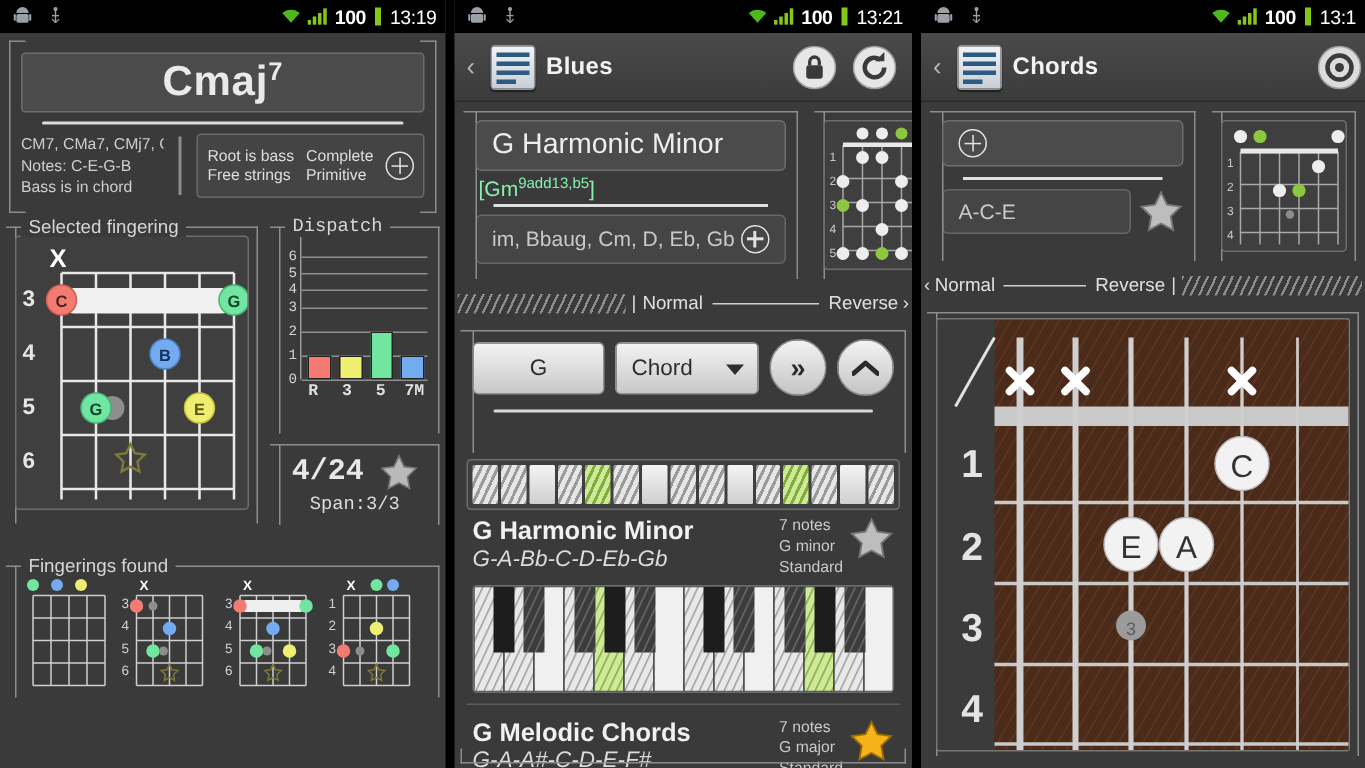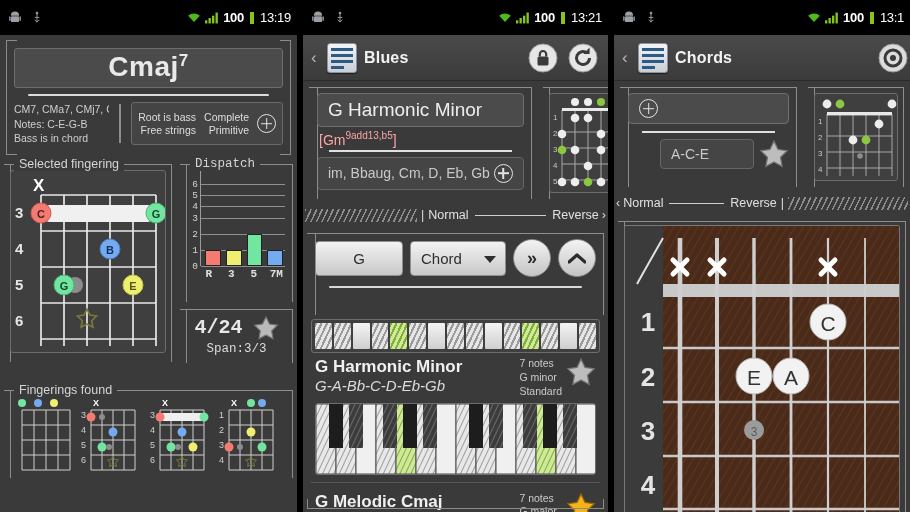--- a/index.html
+++ b/index.html
@@ -12,21 +12,21 @@
   }
   .screens{ display:flex; width:910px; height:512px; }
   .panel{ position:relative; height:512px; background:#3a3a3a; overflow:hidden; }
   .p1{ width:297px; }
   .gap{ width:6px; background:#000; height:512px; }
   .p2{ width:305px; }
   .p3{ width:296px; }
 
   
   .statusbar{
-    height:35px; background:#000; display:flex; align-items:center;
+    height:22px; background:#000; display:flex; align-items:center;
     padding:0 4px; color:#cfcfcf; position:relative;
   }
   .sb-left{ display:flex; align-items:center; gap:8px; padding-left:4px;}
   .sb-right{ margin-left:auto; display:flex; align-items:center; gap:4px; padding-right:2px;}
   .sb-ico{ width:14px; height:14px; display:block; }
   .sb-batt{ font-size:13px; font-weight:bold; color:#fff; letter-spacing:-0.3px;}
   .sb-time{ font-size:13px; font-weight:normal; color:#fff; letter-spacing:-0.3px;}
   .battbar{ width:4px; height:12px; background:#86c61a; display:inline-block; margin:0 2px;}
 
   
@@ -81,21 +81,21 @@
     color:#e9e9e9; font-size:28px; font-weight:bold; text-align:center;
     padding:2px 0 4px; letter-spacing:.5px;
   }
   .chordname sup{ font-size:17px; }
   .underline{ height:2px; background:#dcdcdc; margin:6px 14px 0; border-radius:1px;}
   .chordinfo{ display:flex; gap:6px; margin-top:6px; align-items:stretch;}
   .aliases{ flex:1; color:#cfcfcf; font-size:10.5px; line-height:1.35; overflow:hidden; white-space:nowrap;}
   .vsep{ width:2px; background:#8d8d8d; margin:2px 4px;}
   .flagbox{
     background:#444; border:1px solid #6a6a6a; border-radius:3px;
-    padding:4px 6px; display:flex; align-items:center; gap:8px;text-align:right;
+    padding:4px 6px; display:flex; align-items:center; gap:8px;
   }
   .flags{ display:grid; grid-template-columns:auto auto; gap:1px 8px; color:#dedede; font-size:10.5px;}
   .plusico{ width:19px; height:19px; border-radius:50%; border:1.6px solid #e3e3e3; position:relative; flex:none;}
   .plusico::before,.plusico::after{ content:""; position:absolute; background:#e3e3e3;}
   .plusico::before{ left:3px; right:3px; top:50%; height:1.6px; transform:translateY(-50%);}
   .plusico::after{ top:3px; bottom:3px; left:50%; width:1.6px; transform:translateX(-50%);}
 
   .row2{ display:flex; gap:0; }
   .col-sel{ width:176px; }
   .col-right{ flex:1;font-family:Liberation Mono, monospace; }
@@ -131,21 +131,21 @@
   
   .bigfield{
     background:#4b4b4b; border:1px solid #6e6e6e; border-radius:4px;
     color:#ededed; font-size:19px; padding:5px 10px; position:relative;
   }
   .subfield{
     background:#454545; border:1px solid #666; border-radius:4px;
     color:#c9c9c9; font-size:14px; padding:6px 10px;
     display:flex; align-items:center; white-space:nowrap; overflow:hidden;
   }
-  .bracket{ color:#fca5a5; font-size:14px; padding:3px 2px 0; }
+  .bracket{ color:#86efac; font-size:14px; padding:3px 2px 0; }
   .bracket sup{ font-size:10px;}
 
   .sliderbar{
     position:relative; height:20px; display:flex; align-items:center;
     color:#e0e0e0; font-size:12.5px; margin:4px 2px 0; overflow:hidden;
   }
   .hatch{
     flex:none; height:13px; background:repeating-linear-gradient(115deg,#8d8d8d 0 1.5px,#3a3a3a 1.5px 5px);
   }
   .sline{ flex:1; height:1px; background:#cfcfcf; margin:0 6px;}
@@ -764,21 +764,21 @@
             </g>
           </svg>
         </div>
       </div>
 
       <div class="sep"></div>
 
       <div class="scaleitem">
         <div class="scalehead">
           <div>
-            <div class="scalename">G Melodic Cmaj</div>
+            <div class="scalename">G Melodic Chords</div>
             <div class="scalenotes">G-A-A#-C-D-E-F#</div>
           </div>
           <div class="scalemeta">
             <div>7 notes</div>
             <div>G major</div>
             <div>Standard</div>
           </div>
           <svg width="30" height="30" viewBox="0 0 24 24" style="flex:none;">
             <path d="M12 1.8l3.2 6.6 7.3 1-5.3 5.2 1.3 7.3L12 18.4 5.5 21.9l1.3-7.3L1.5 9.4l7.3-1z" fill="#f5b21a" stroke="#9b6a06" stroke-width="1"></path>
           </svg>
@@ -852,21 +852,21 @@
     <div style="display:flex; gap:3px; padding:0 2px;">
       <div class="legendframe" style="flex:1; height:104px; padding:8px;">
         <div class="lf-line" style="top:2px;"></div>
         <div class="lf-l" style="height:100px; top:2px;"></div>
         <div class="lf-r" style="height:100px; top:2px; right:0;"></div>
 
         <div class="bigfield" style="display:flex; align-items:center;">
           <span class="plusico"></span>
         </div>
         <div style="height:2px; background:#e0e0e0; margin:7px 14px 6px;"></div>
-        <div style="display:flex; align-items:center; gap:5px;margin-left:32px;">
+        <div style="display:flex; align-items:center; gap:5px;">
           <div class="subfield" style="flex:1;">
             <span>A-C-E</span>
           </div>
           <svg width="30" height="30" viewBox="0 0 24 24" style="flex:none;">
             <path d="M12 1.8l3.2 6.6 7.3 1-5.3 5.2 1.3 7.3L12 18.4 5.5 21.9l1.3-7.3L1.5 9.4l7.3-1z" fill="#bdbdbd" stroke="#767676" stroke-width="1"></path>
           </svg>
         </div>
       </div>
 
       <div class="legendframe" style="width:96px; height:104px; padding:8px 6px;">

